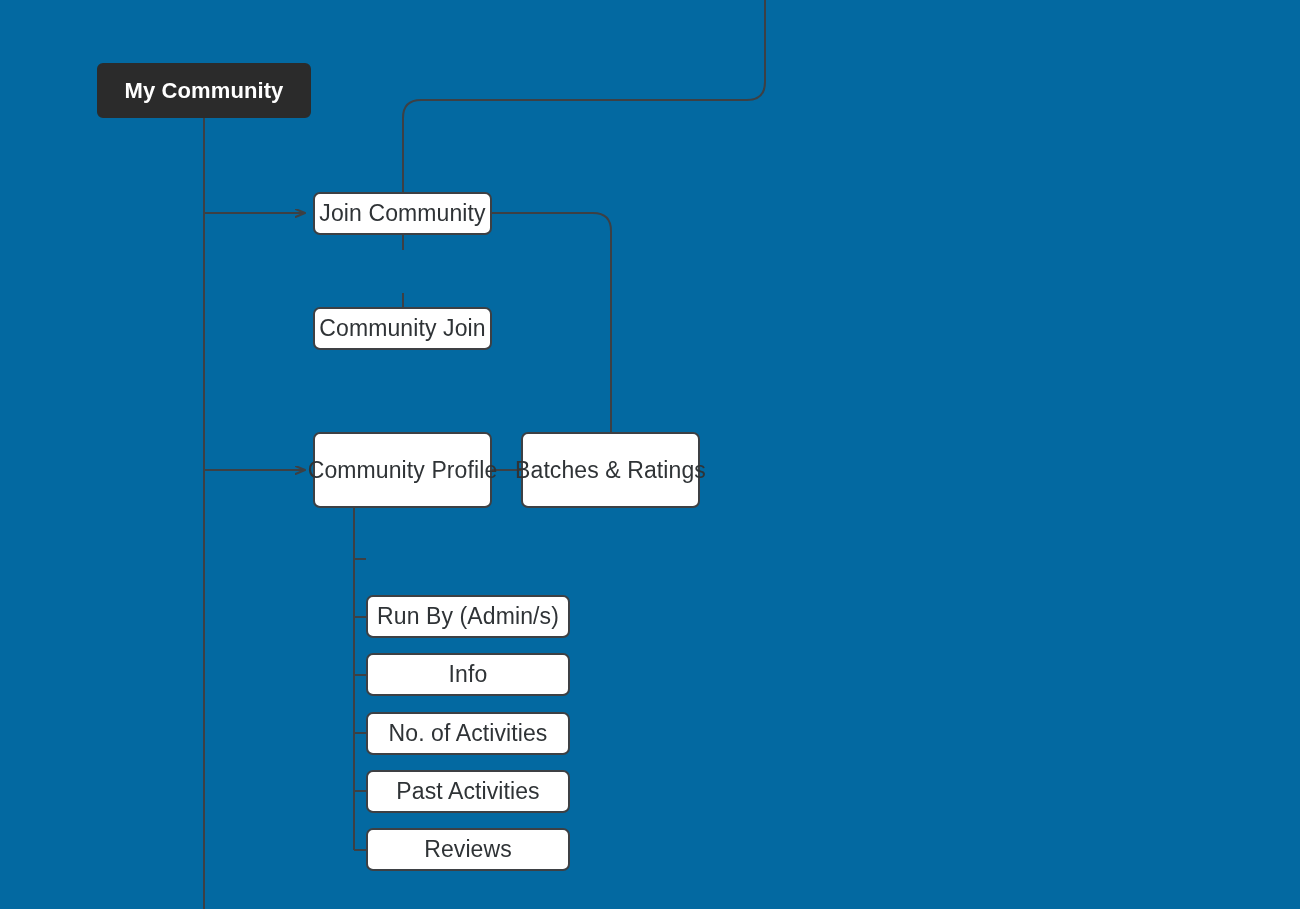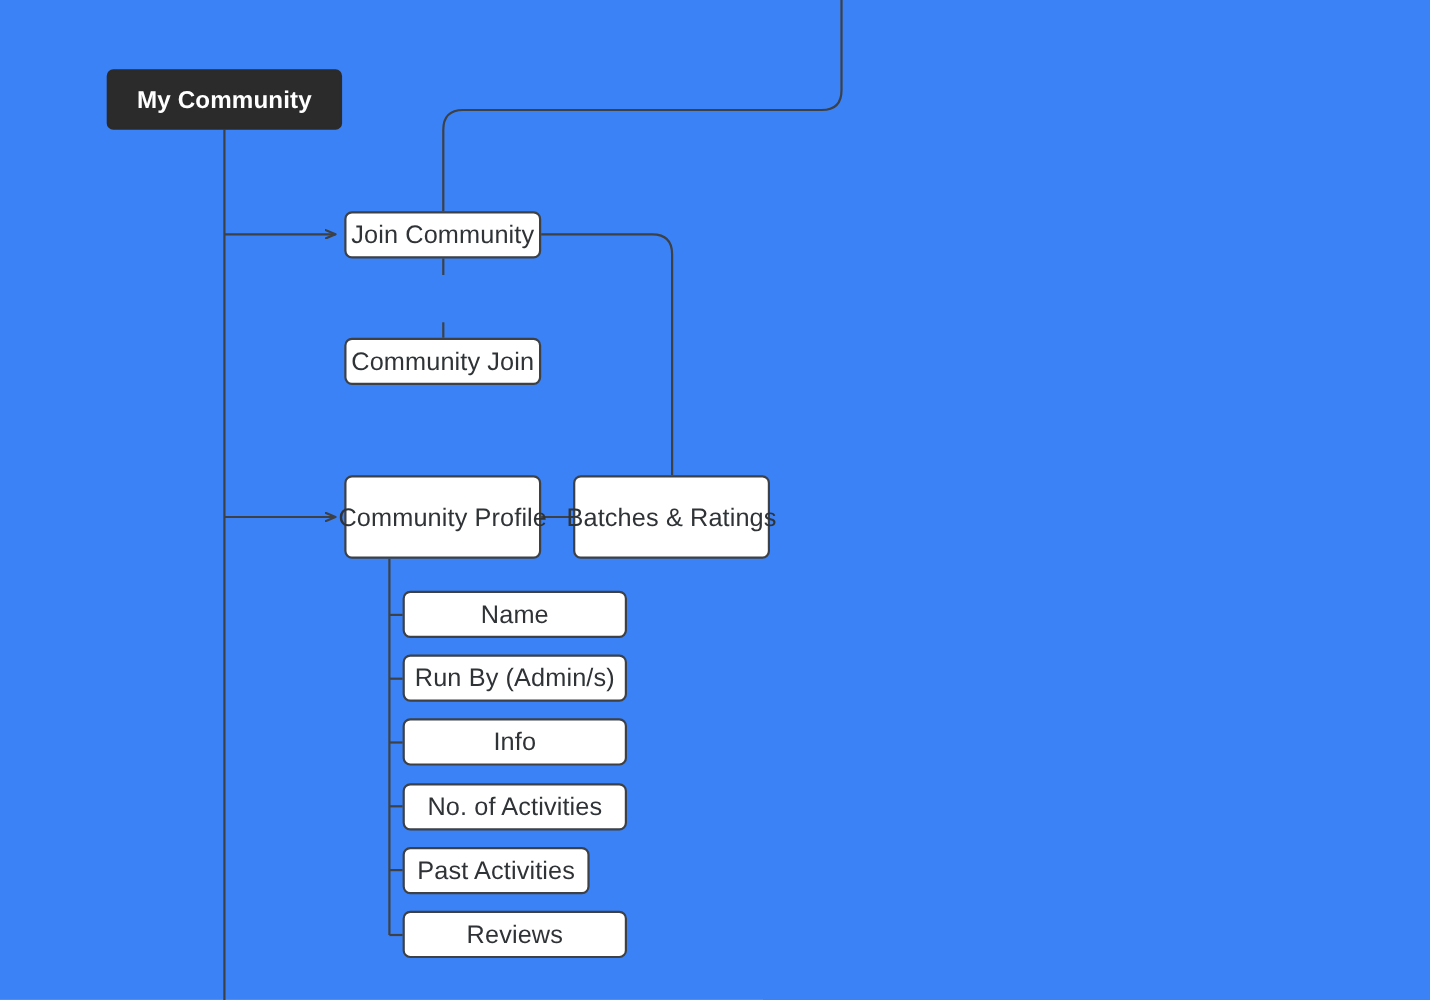--- a/index.html
+++ b/index.html
@@ -49,21 +49,21 @@
     border: 2px solid #2b2b2b;
     color: #ffffff;
     font-weight: bold;
     font-size: 22px;
     border-radius: 6px;
   }
 </style>
 </head>
 <body>
 
-<div id="canvas" style="background: #3b82f6;">
+<div id="canvas" style="background: #0369a1;">
 
   <svg id="edges" viewBox="0 0 1300 909" width="1300" height="909" xmlns="http://www.w3.org/2000/svg">
     <defs>
       <marker id="arrowhead" markerWidth="11" markerHeight="9" refX="10" refY="4.5" orient="auto" markerUnits="userSpaceOnUse">
         <path d="M 0.5 0.5 L 10 4.5 L 0.5 8.5" fill="none" stroke="#3d4044" stroke-width="2" stroke-linecap="round" stroke-linejoin="round"></path>
       </marker>
     </defs>
 
     <g fill="none" stroke="#3d4044" stroke-width="2" stroke-linecap="butt" stroke-linejoin="round">
 
@@ -97,25 +97,24 @@
 
   <div class="node" id="node-join" style="left: 313px; top: 192px; width: 179px; height: 43px;">Join Community</div>
 
 
   <div class="node" id="node-join-child-1" style="left: 313px; top: 307px; width: 179px; height: 43px;">Community Join</div>
 
   <div class="node" id="node-profile" style="left: 313px; top: 432px; width: 179px; height: 76px;">Community Profile</div>
 
   <div class="node" id="node-batches" style="left: 521px; top: 432px; width: 179px; height: 76px;">Batches &amp; Ratings</div>
 
-  <div class="node" id="node-profile-child-0" style="left: 366px; top: 537px; width: 204px; height: 43px;">Name</div>
 
   <div class="node" id="node-profile-child-1" style="left: 366px; top: 595px; width: 204px; height: 43px;">Run By (Admin/s)</div>
 
   <div class="node" id="node-profile-child-2" style="left: 366px; top: 653px; width: 204px; height: 43px;">Info</div>
 
   <div class="node" id="node-profile-child-3" style="left: 366px; top: 712px; width: 204px; height: 43px;">No. of Activities</div>
 
-  <div class="node" id="node-profile-child-4" style="left: 366px; top: 770px; width: 170px; height: 43px;">Past Activities</div>
+  <div class="node" id="node-profile-child-4" style="left: 366px; top: 770px; width: 204px; height: 43px;">Past Activities</div>
 
   <div class="node" id="node-profile-child-5" style="left: 366px; top: 828px; width: 204px; height: 43px;">Reviews</div>
 
 </div>
 
 </body></html>

